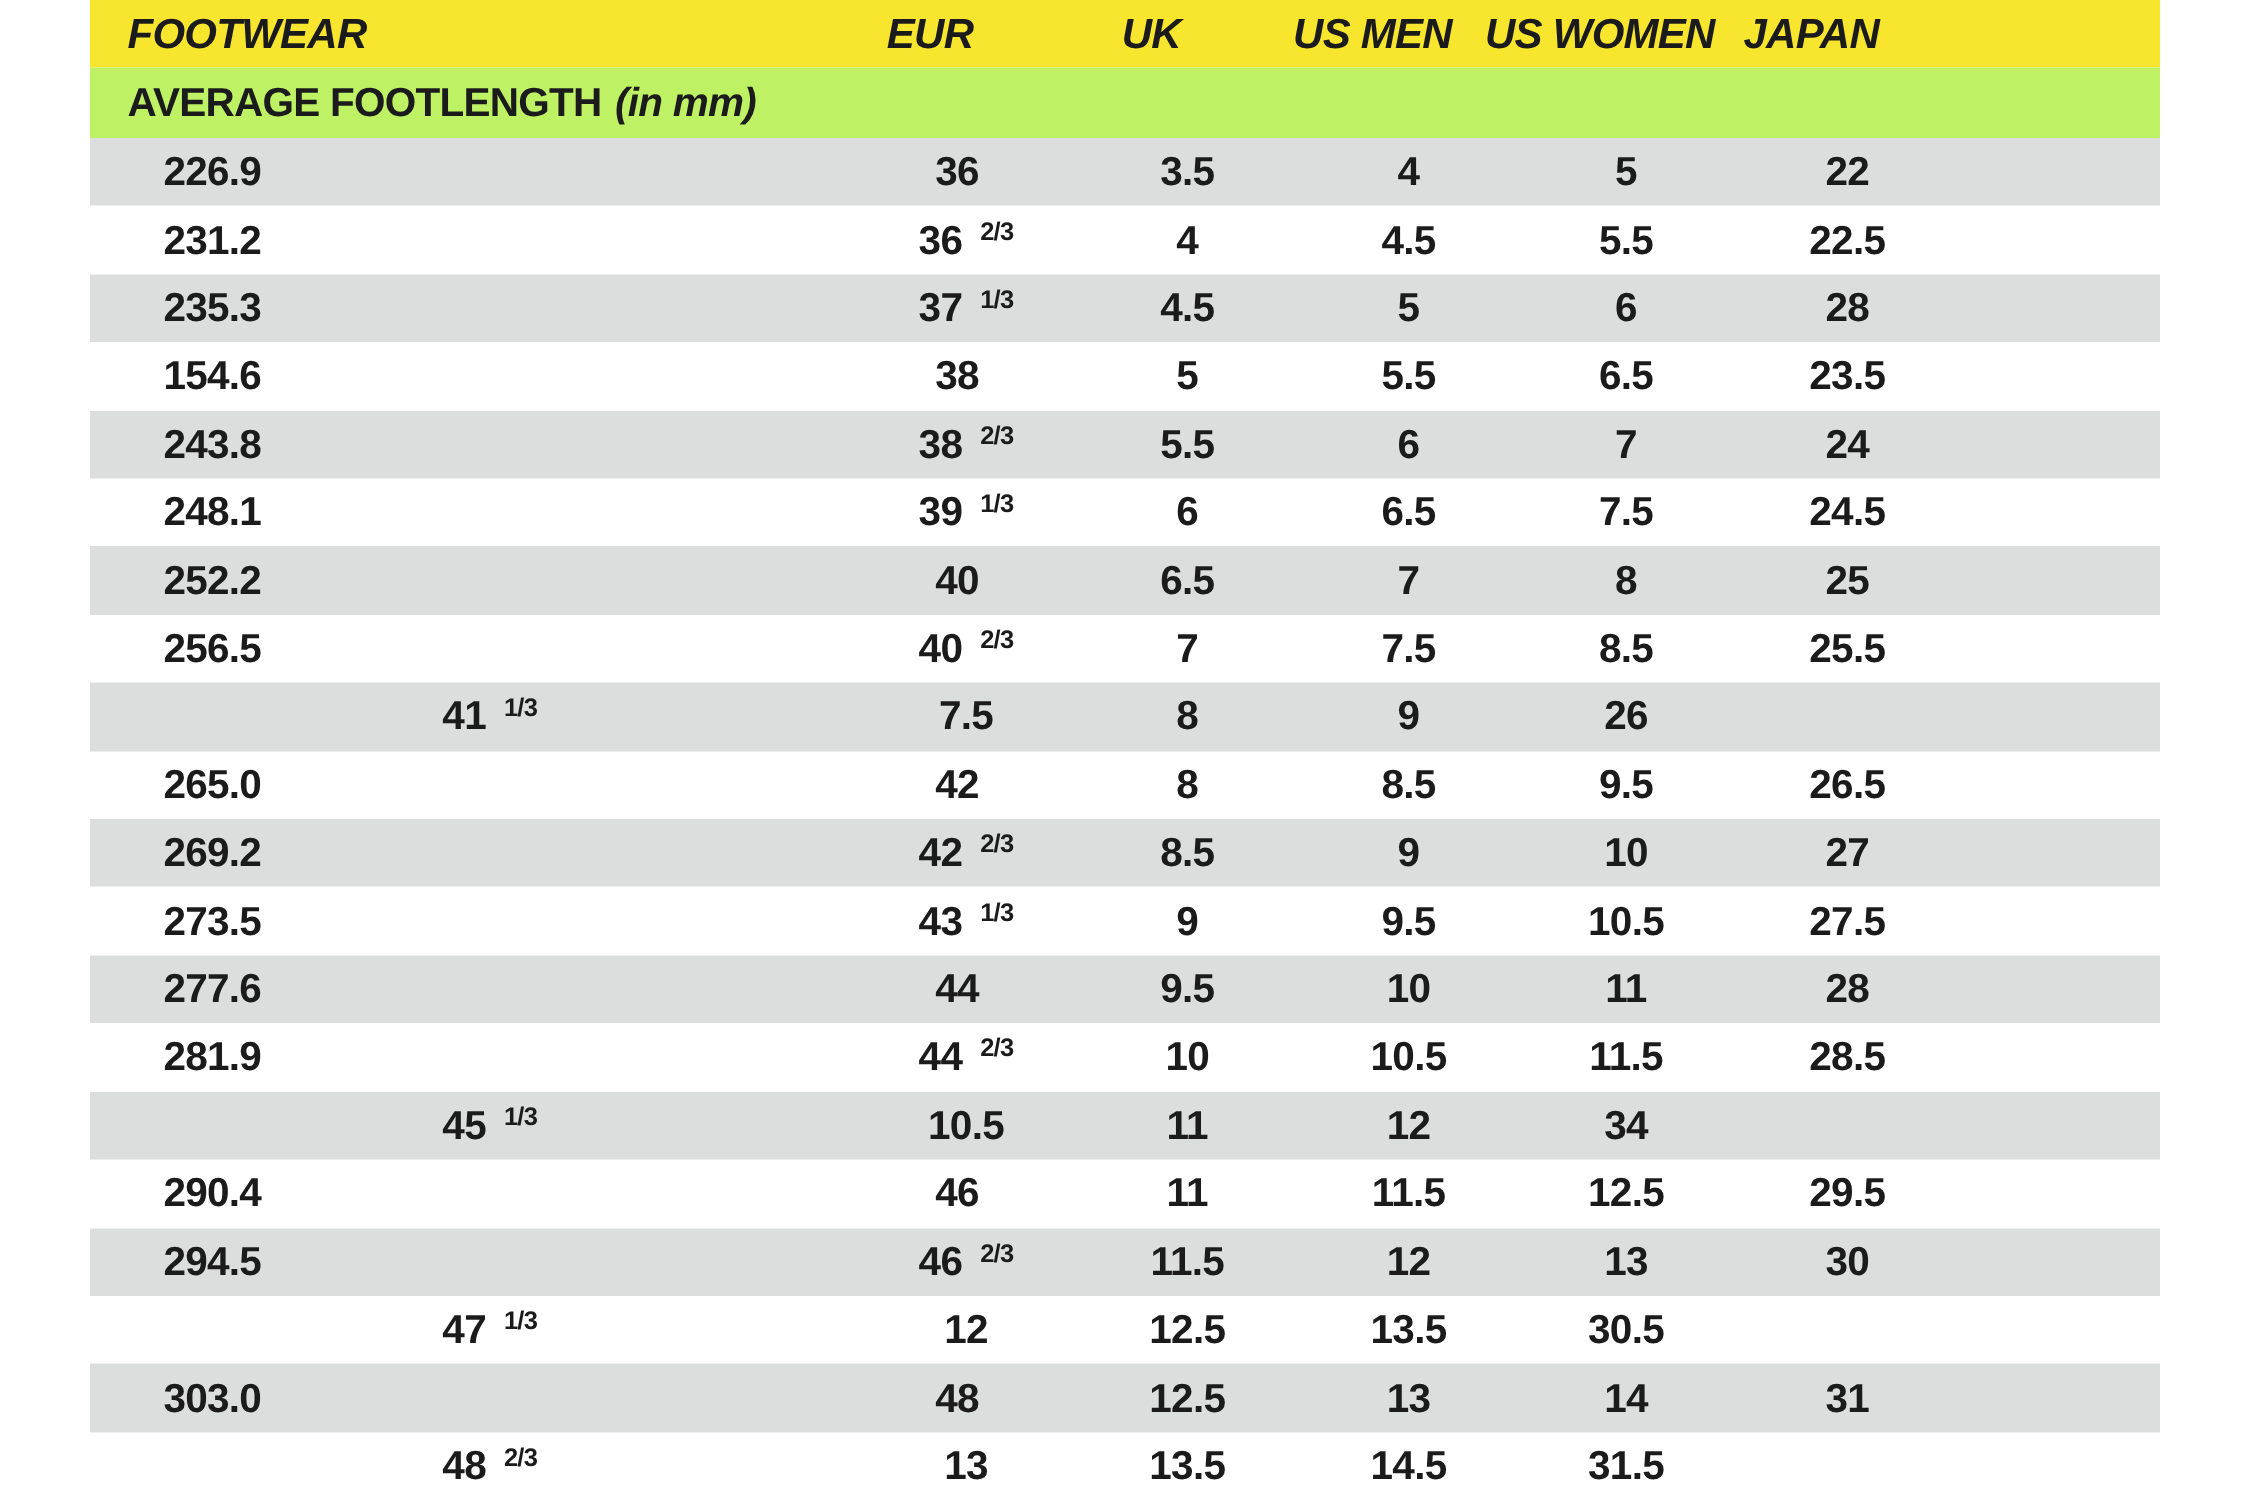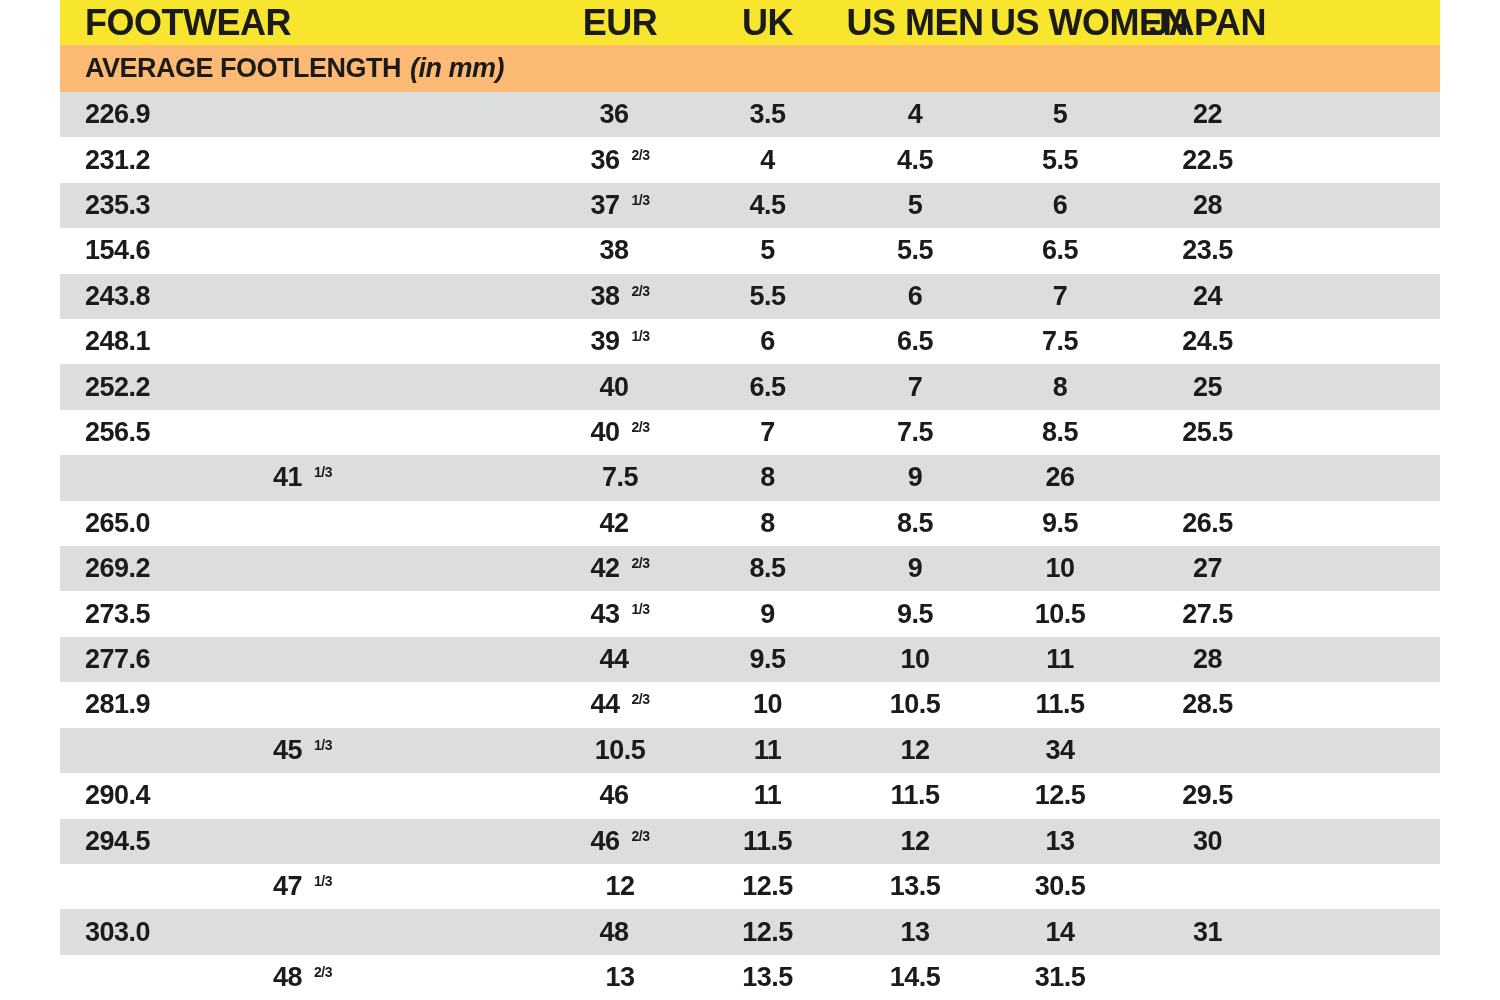--- a/index.html
+++ b/index.html
@@ -31,59 +31,61 @@
     display: grid;
     grid-template-columns: 485px 150px 145px 150px 140px 155px 1fr;
     align-items: center;
   }
   .header-row {
     height: 45px;
     flex: 0 0 45px;
     background: #f7e62d;
   }
   .header-row .cell {
-    font-size: 36px;
+    font-size: 28px;
+    font-style: italic;
   }
   .subheader-row {
     height: 47px;
     flex: 0 0 47px;
-    background: #fdba74;
+    background: #bef264;
     display: flex;
     align-items: center;
     padding-left: 25px;
     box-sizing: border-box;
     font-size: 27px;
   }
   .subheader-row .unit {
     font-style: italic;
     margin-left: 9px;
   }
   .rows {
     flex: 1 1 auto;
     display: flex;
     flex-direction: column;
   }
   .row.data {
     flex: 1 1 0;
+    padding-left: 24px;
   }
   .rows .row.data:nth-child(odd) {
     background: #dcdddd;
   }
   .cell {
     text-align: center;
     font-size: 27px;
     white-space: nowrap;
   }
   .cell.c1 {
     text-align: left;
     padding-left: 25px;
     box-sizing: border-box;
   }
   .sup {
-    font-size: 14px;
+    font-size: 17px;
     vertical-align: 9px;
     letter-spacing: -0.5px;
     margin-left: 12px;
   }
 </style>
 </head>
 <body>
 
 <div class="table-wrap">
 

